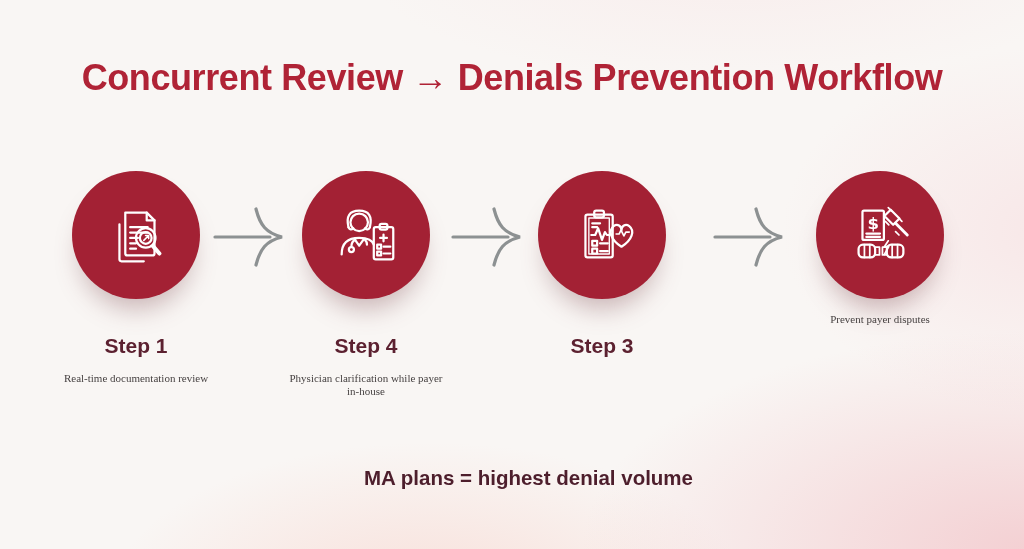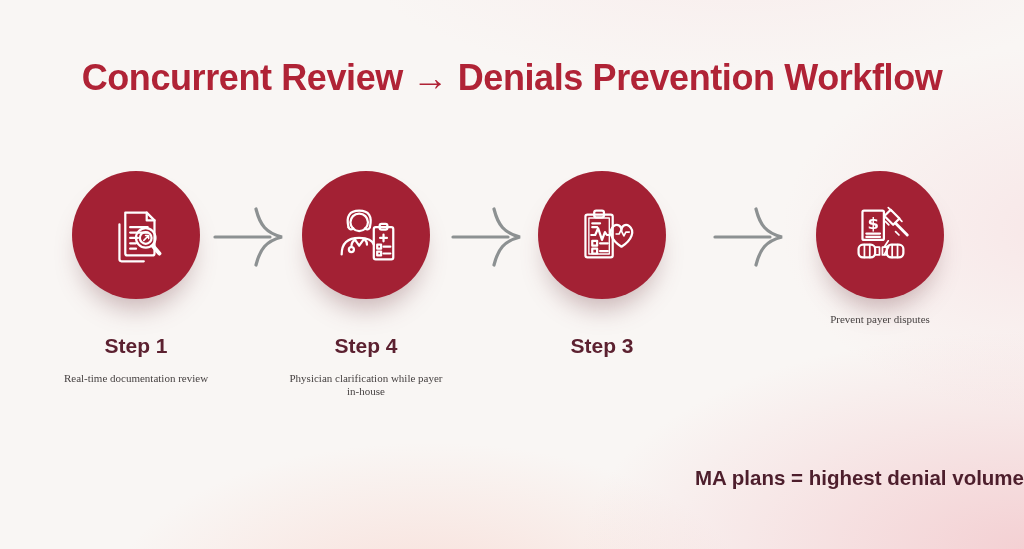--- a/index.html
+++ b/index.html
@@ -48,21 +48,21 @@
   .col-1 .step-desc{max-width:150px;}
   .col-2 .step-desc{max-width:160px;}
   .col-3 .step-desc{max-width:200px;}
   .col-4 .step-desc{max-width:140px;}
   .arrow{position:absolute;top:203px;}
   .arrow-1{left:212px;}
   .arrow-2{left:450px;}
   .arrow-3{left:712px;}
   .footer-note{
     position:absolute;top:466px;left:0;right:0;
-    text-align:right;
+    text-align:center;
     font-size:20.5px;font-weight:bold;
     color:var(--footer-maroon,#4d1e2c);
     margin-left:33px;
   }
   .icon{stroke:#fff;fill:none;stroke-width:2.3;stroke-linecap:round;stroke-linejoin:round;}
   .arrow-path{stroke:var(--arrow-gray,#8d9192);fill:none;stroke-width:3.2;stroke-linecap:round;}
 </style>
 </head>
 <body>
 

